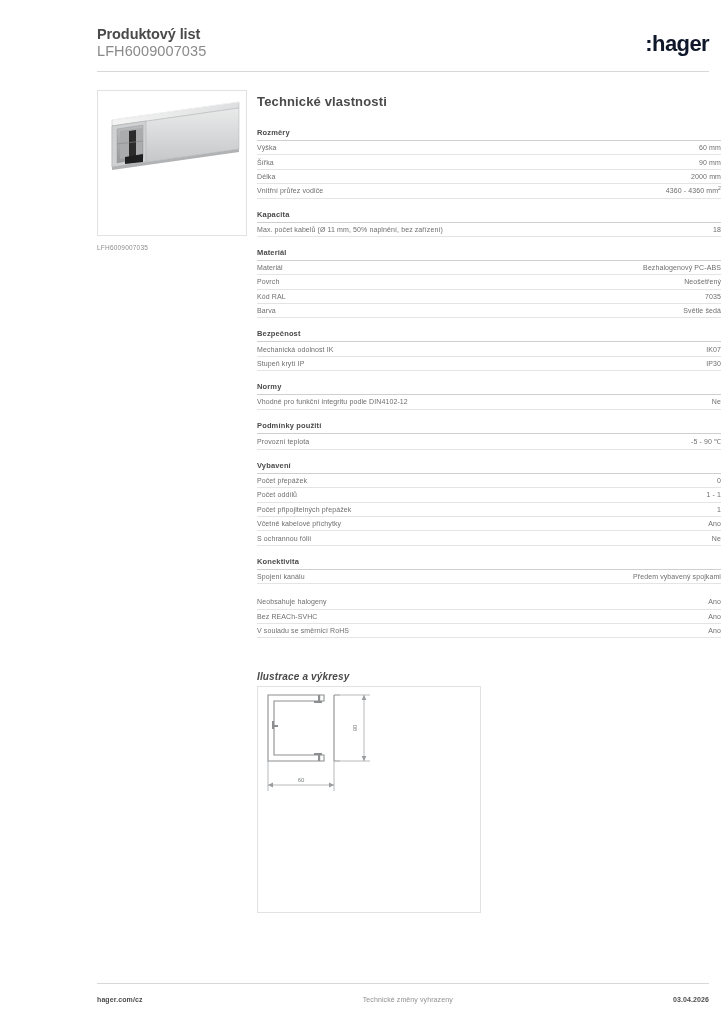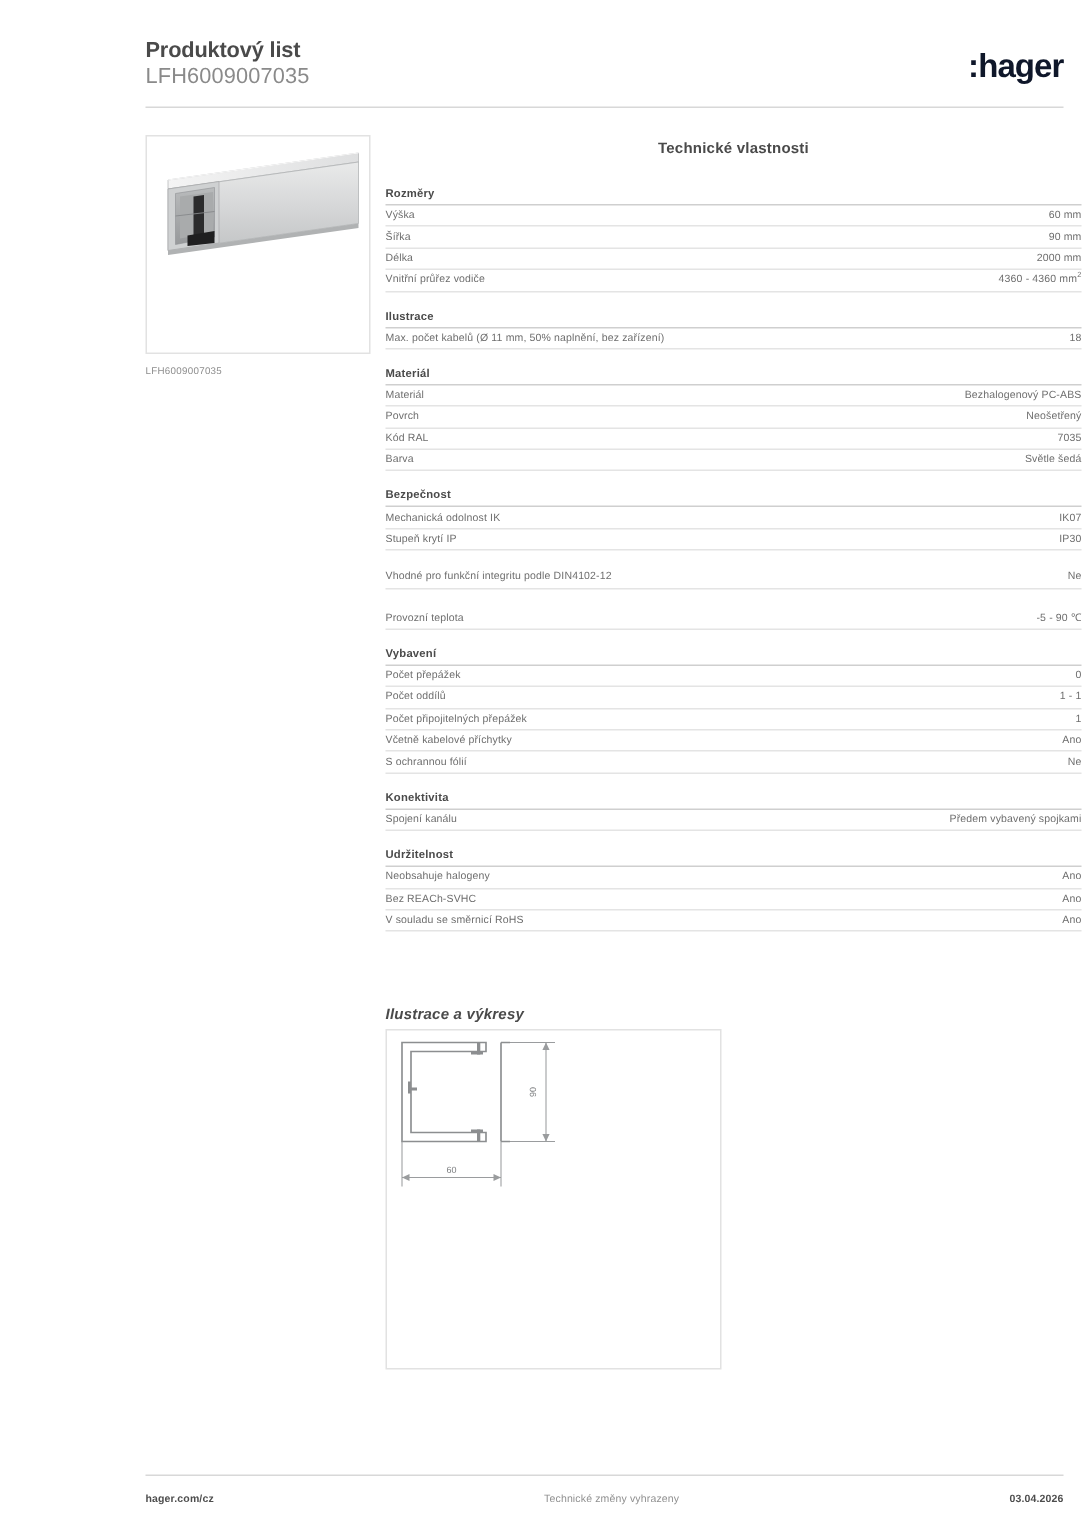--- a/index.html
+++ b/index.html
@@ -38,22 +38,22 @@
   }
   .prod-svg { display:block; width:150px; height:146px; }
   .prod-caption {
     position:absolute; left:56px; top:244px;
     font-size:6.5px; color:#8d8d8d; letter-spacing:0.2px;
   }
 
   
   .specs { position:absolute; left:216px; top:94px; width:464px; }
   .spec-title {
-    font-size:10px; font-weight:700; color:#4a4a4a;
-    letter-spacing:0.15px; margin-bottom:19px;text-align:center;
+    font-size:13px; font-weight:700; color:#4a4a4a;
+    letter-spacing:0.15px; margin-bottom:19px;
   }
   .group { margin-bottom:11px; }
   .group-head {
     font-size:7.5px; font-weight:700; color:#4a4a4a;
     letter-spacing:0.15px; padding-bottom:3px;
     border-bottom:1px solid #cfcfcf;
   }
   .row {
     display:flex; justify-content:space-between; align-items:baseline;
     border-bottom:1px solid #e4e4e4;
@@ -156,21 +156,21 @@
           <div class="row">
             <div class="lbl">Délka</div>
             <div class="val">2000 mm</div>
           </div>
           <div class="row">
             <div class="lbl">Vnitřní průřez vodiče</div>
             <div class="val"><span>4360 - 4360 mm</span><sup>2</sup></div>
           </div>
         </div>
         <div class="group">
-          <div class="group-head">Ilustrace</div>
+          <div class="group-head">Kapacita</div>
           <div class="row">
             <div class="lbl">Max. počet kabelů (Ø 11 mm, 50% naplnění, bez zařízení)</div>
             <div class="val">18</div>
           </div>
         </div>
         <div class="group">
           <div class="group-head">Materiál</div>
           <div class="row">
             <div class="lbl">Materiál</div>
             <div class="val">Bezhalogenový PC-ABS</div>
@@ -193,26 +193,28 @@
           <div class="row">
             <div class="lbl">Mechanická odolnost IK</div>
             <div class="val">IK07</div>
           </div>
           <div class="row">
             <div class="lbl">Stupeň krytí IP</div>
             <div class="val">IP30</div>
           </div>
         </div>
         <div class="group">
+          <div class="group-head">Normy</div>
           <div class="row">
             <div class="lbl">Vhodné pro funkční integritu podle DIN4102-12</div>
             <div class="val">Ne</div>
           </div>
         </div>
         <div class="group">
+          <div class="group-head">Podmínky použití</div>
           <div class="row">
             <div class="lbl">Provozní teplota</div>
             <div class="val">-5 - 90 ℃</div>
           </div>
         </div>
         <div class="group">
           <div class="group-head">Vybavení</div>
           <div class="row">
             <div class="lbl">Počet přepážek</div>
             <div class="val">0</div>
@@ -235,21 +237,20 @@
           </div>
         </div>
         <div class="group">
           <div class="group-head">Konektivita</div>
           <div class="row">
             <div class="lbl">Spojení kanálu</div>
             <div class="val">Předem vybavený spojkami</div>
           </div>
         </div>
         <div class="group">
-          <div class="group-head">Udržitelnost</div>
           <div class="row">
             <div class="lbl">Neobsahuje halogeny</div>
             <div class="val">Ano</div>
           </div>
           <div class="row">
             <div class="lbl">Bez REACh-SVHC</div>
             <div class="val">Ano</div>
           </div>
           <div class="row">
             <div class="lbl">V souladu se směrnicí RoHS</div>

